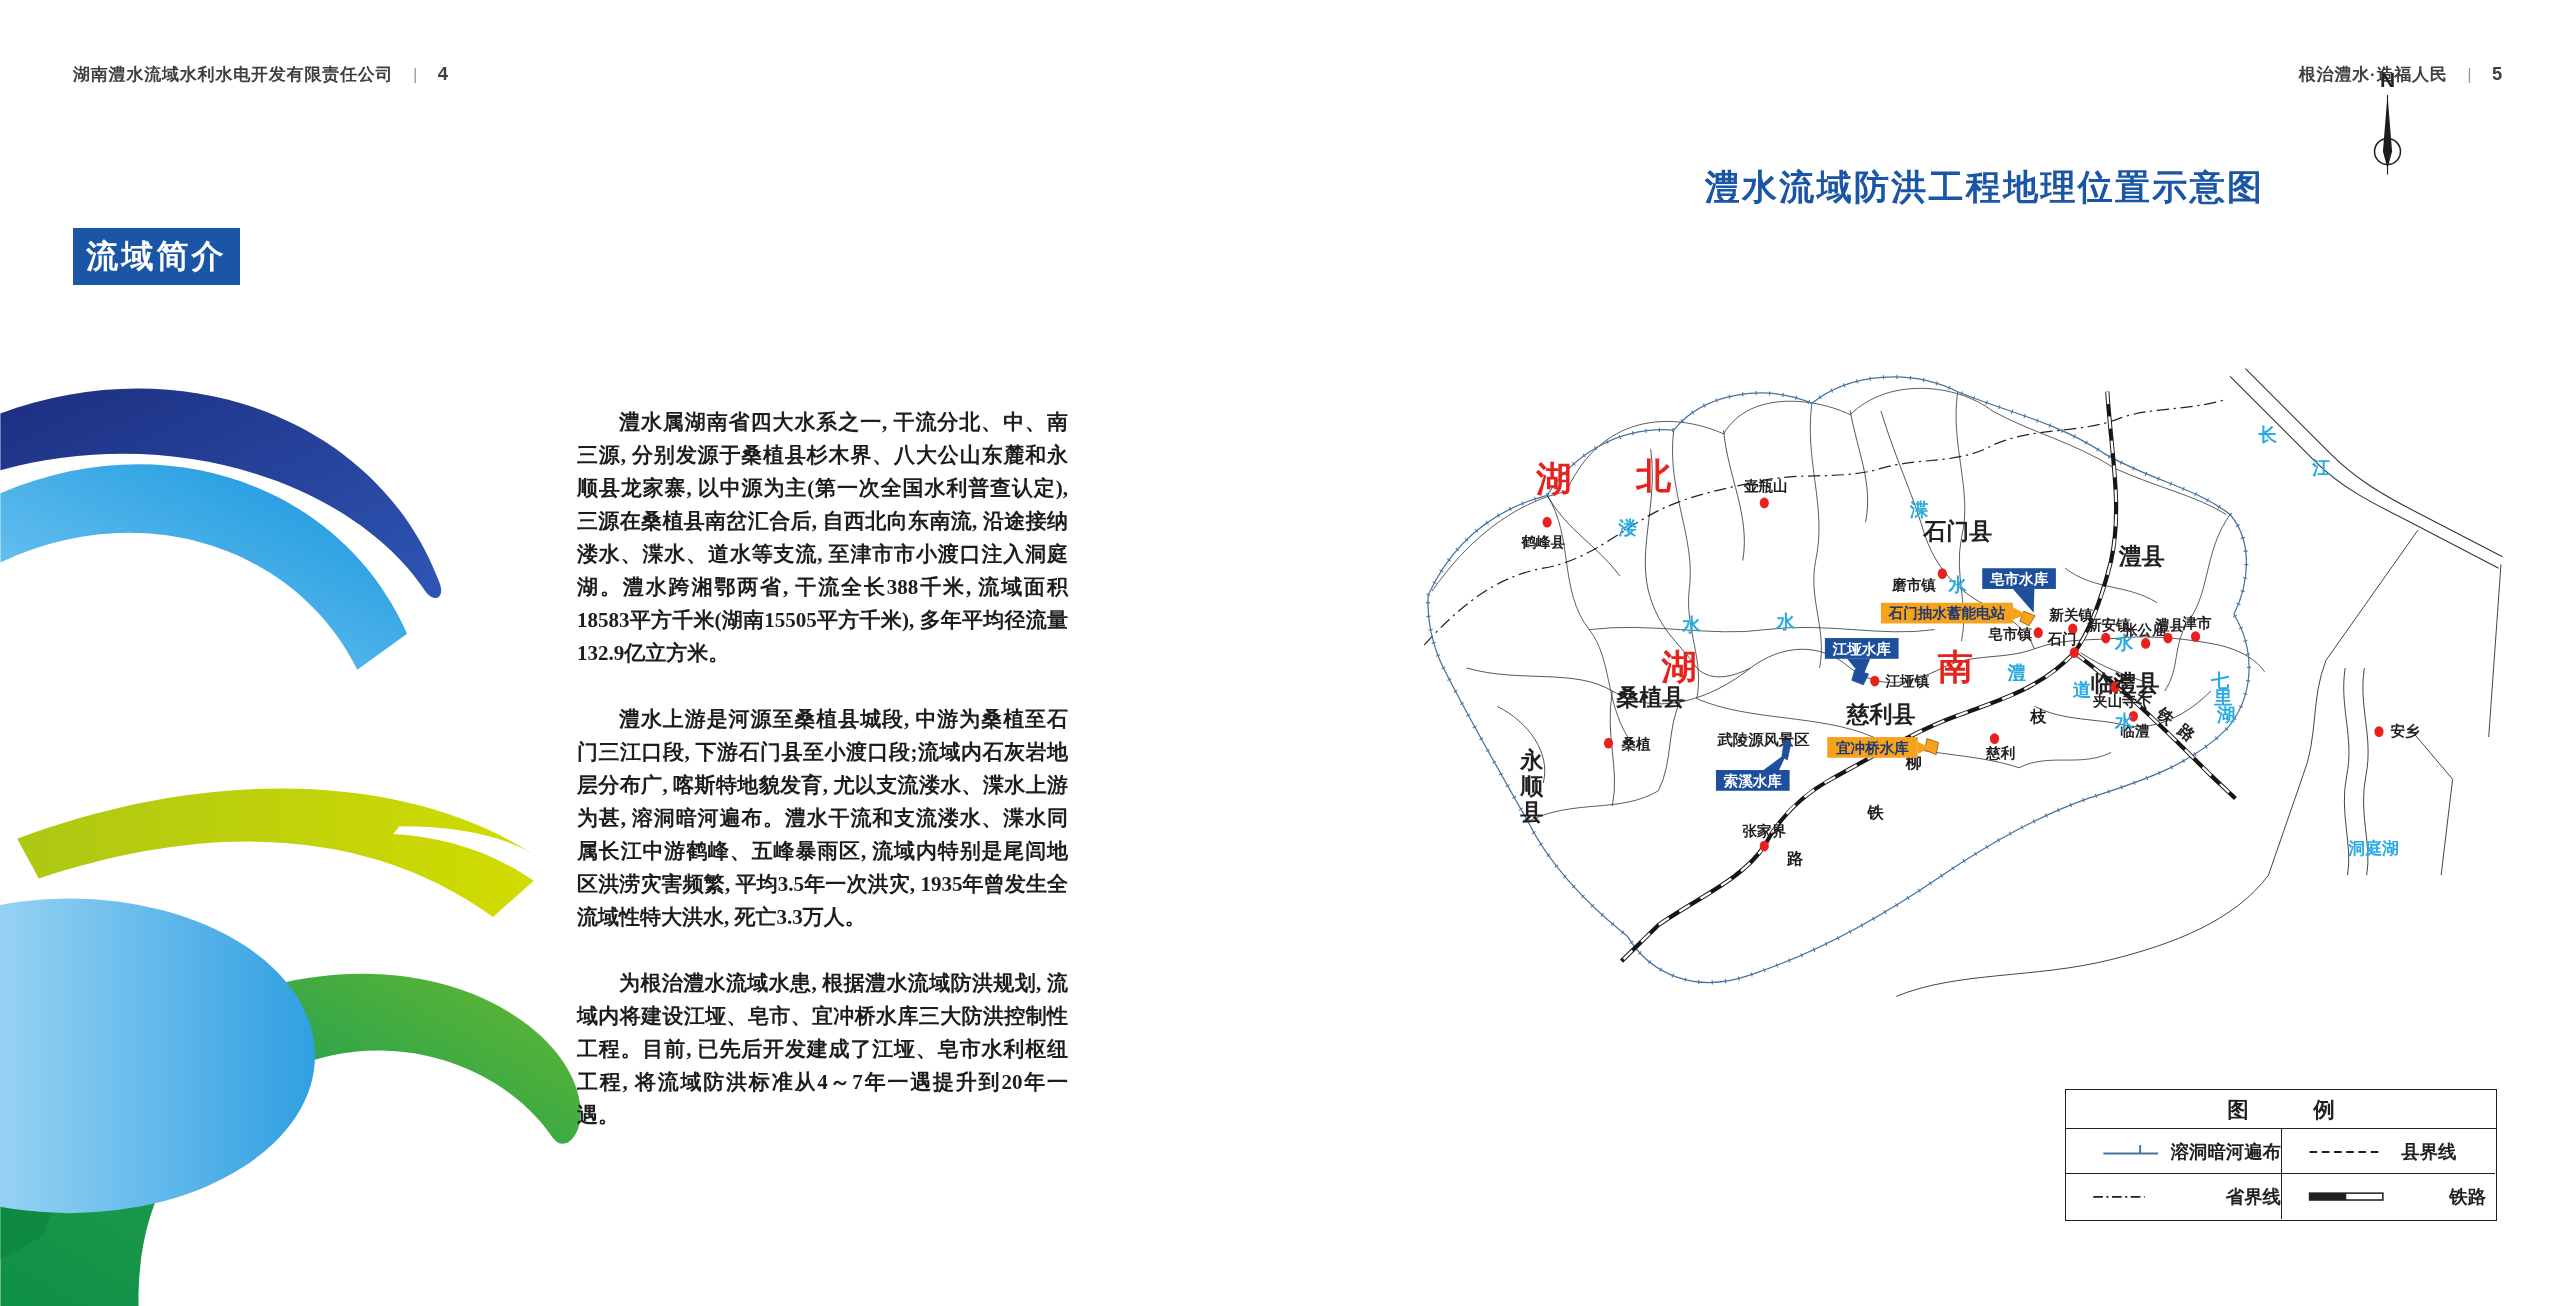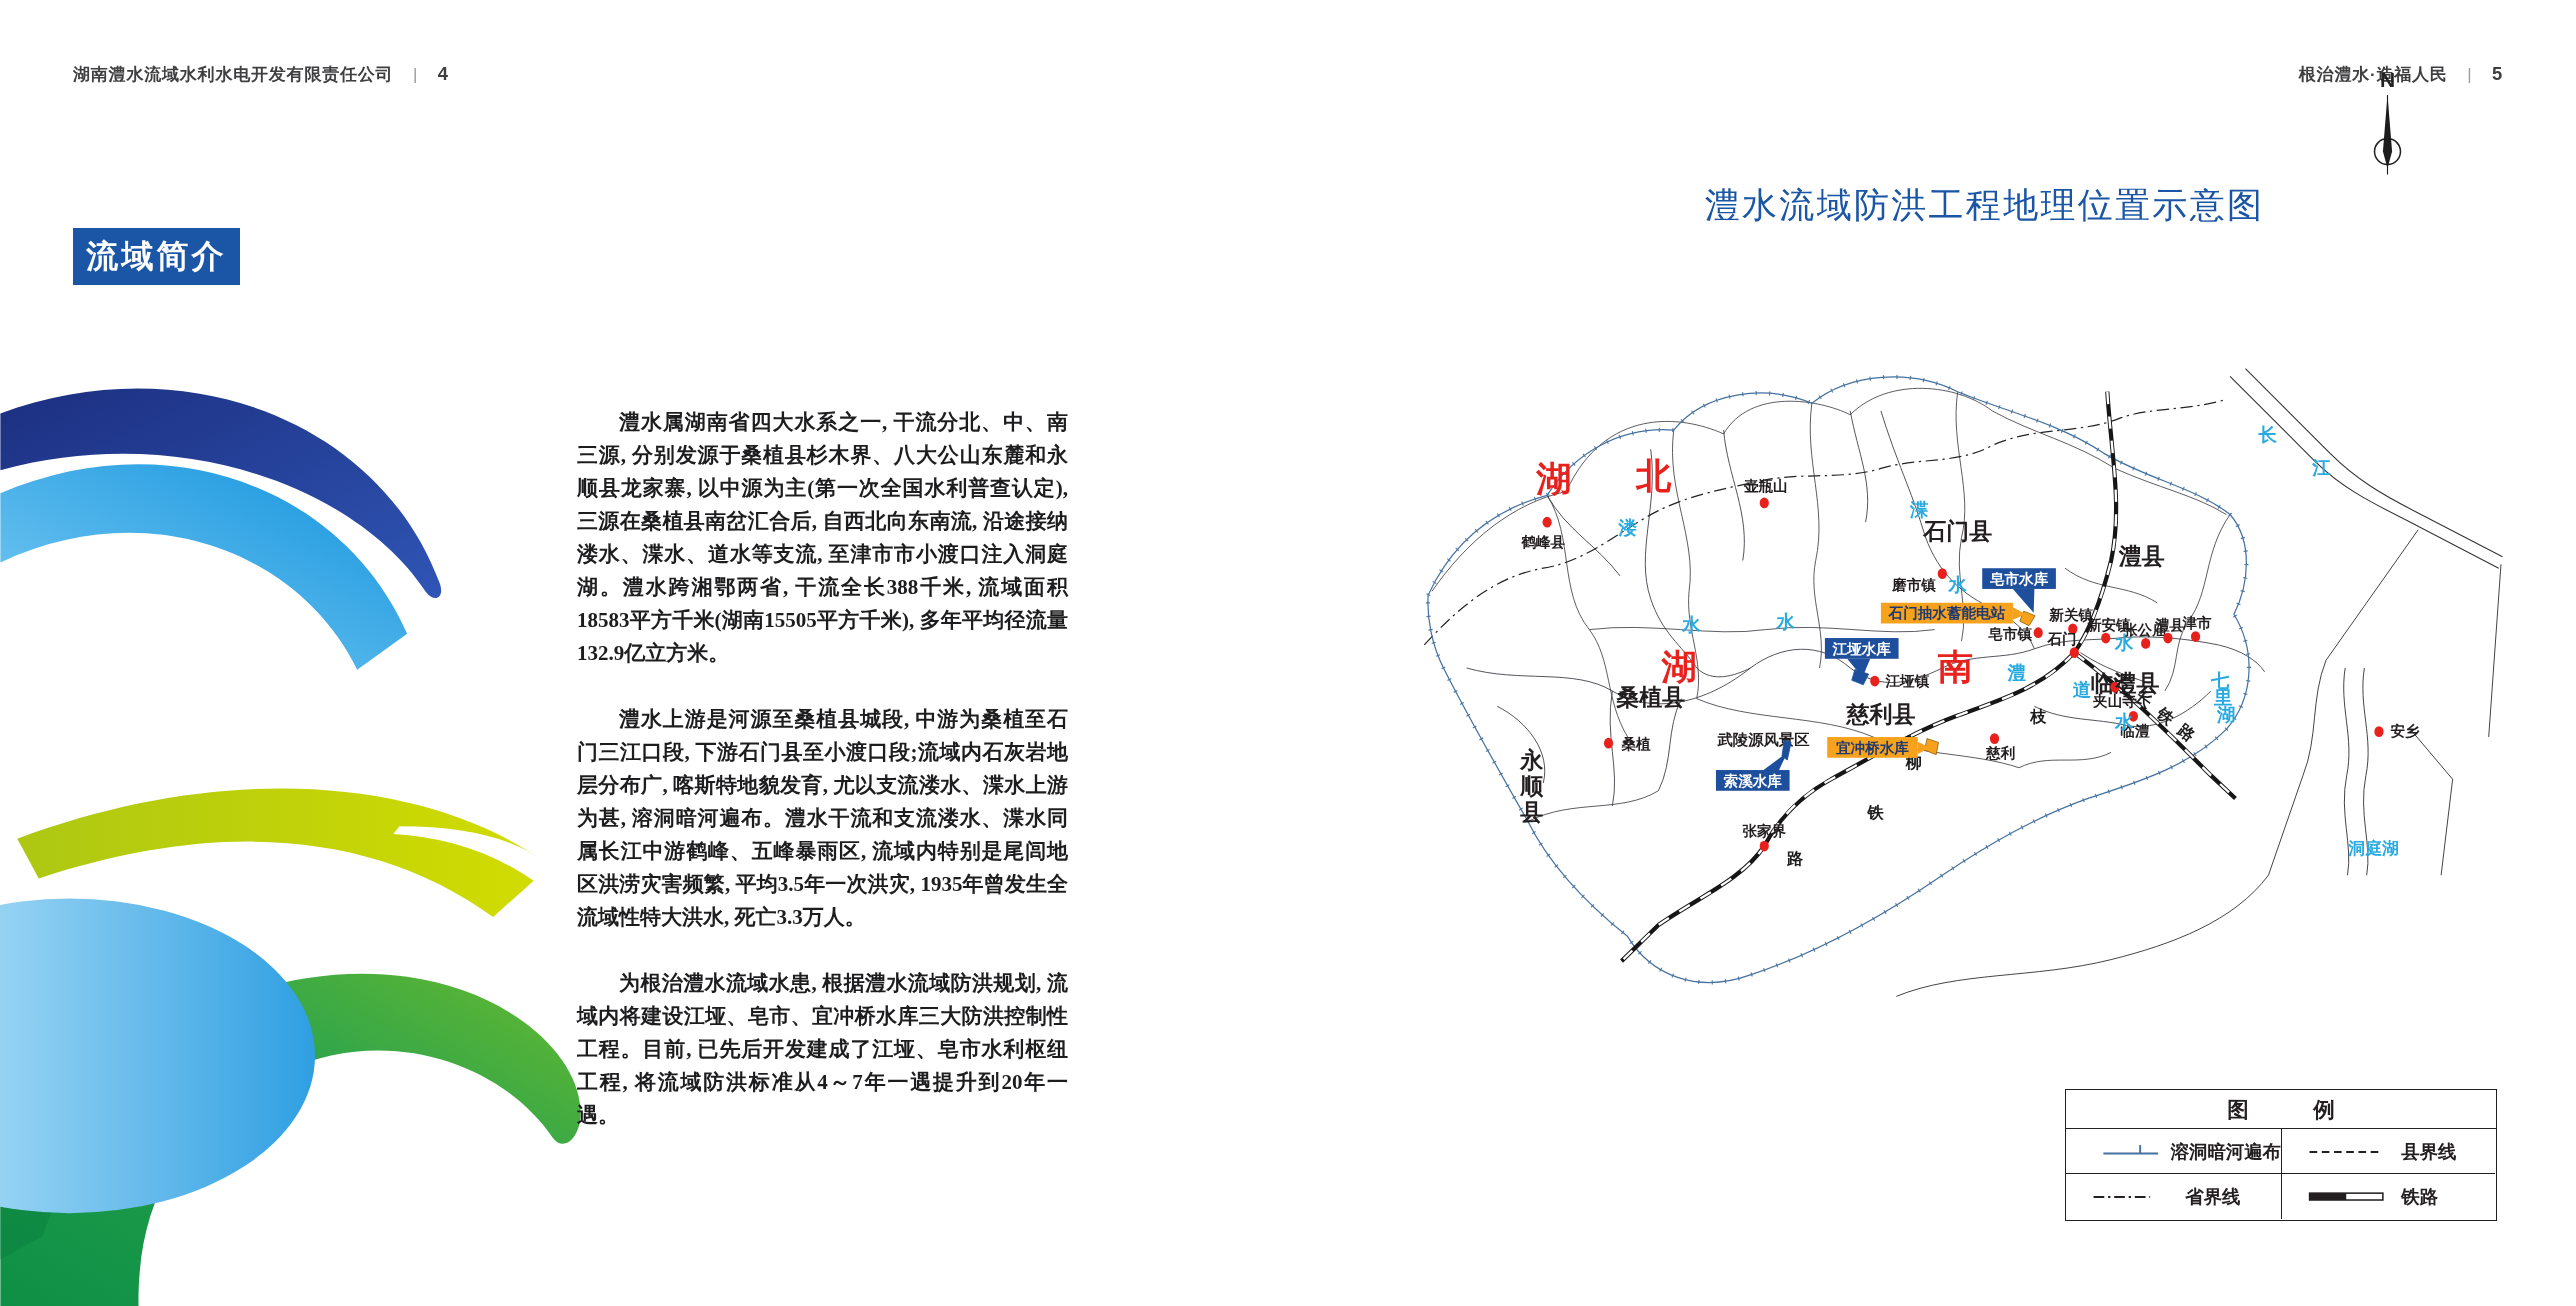--- a/index.html
+++ b/index.html
@@ -15,34 +15,34 @@
   #hdr-left{left:73px;}
   #hdr-right{right:73px;text-align:right;}
   
   #badge{left:73px;top:228px;width:167px;height:57px;background:#1a56a5;color:#fff;
     display:flex;align-items:center;justify-content:center;font-size:32px;font-weight:700;letter-spacing:3.1px;}
   
   #bodytext{left:577px;top:406px;width:491px;font-family:"Liberation Serif","DejaVu Serif",serif;
     font-weight:700;font-size:21px;line-height:33px;text-align:justify;color:#1d1d1f;}
   #bodytext p{margin:0 0 33px 0;text-indent:2em;}
   
-  #map-title{left:1562px;top:182px;width:845px;text-align:center;font-size:35px;font-weight:400;
+  #map-title{left:1562px;top:164px;width:845px;text-align:center;font-size:35px;font-weight:700;
     color:#1a56a5;letter-spacing:2.3px;}
   
   #compass{left:2363px;top:68px;width:49px;text-align:center;}
   #compass .n{font-size:21px;font-weight:700;color:#222;}
   
   #legend{left:2065px;top:1089px;width:432px;height:132px;border:1.5px solid #231f20;background:#fff;box-sizing:border-box;}
   #legend .lg-title{height:38px;border-bottom:1.5px solid #231f20;display:flex;align-items:center;justify-content:center;
     font-size:21.5px;font-weight:700;letter-spacing:21.5px;text-indent:21.5px;}
   #legend .lg-grid{display:grid;grid-template-columns:216px 213px;grid-template-rows:45px 45px;}
   #legend .lg-cell{display:flex;align-items:center;padding-left:23px;box-sizing:border-box;
     border-right:1.5px solid #231f20;border-bottom:1.5px solid #231f20;}
   #legend .lg-cell:nth-child(2n){border-right:none;}
-  #legend .lg-cell:nth-child(n+3){border-bottom:none;}
+  #legend .lg-cell:nth-child(n+3){border-bottom:none;gap:48px;}
   #legend .lg-label{font-size:18.4px;font-weight:700;margin-left:12.3px;white-space:nowrap;}
   
   text{font-family:"Liberation Sans","DejaVu Sans",sans-serif;}
   .t-prov{font-size:46px;font-weight:700;fill:#e8211d;letter-spacing:6px;}
   .t-county{font-size:30px;font-weight:700;fill:#231f20;}
   .t-town{font-size:19px;font-weight:700;fill:#231f20;}
   .t-scenic{font-size:20px;font-weight:700;fill:#231f20;}
   .t-river{font-size:24px;font-weight:700;fill:#29abe2;}
   .t-lake{font-size:22px;font-weight:700;fill:#29abe2;}
   .t-rail{font-size:21px;font-weight:700;fill:#1c1c1c;}

